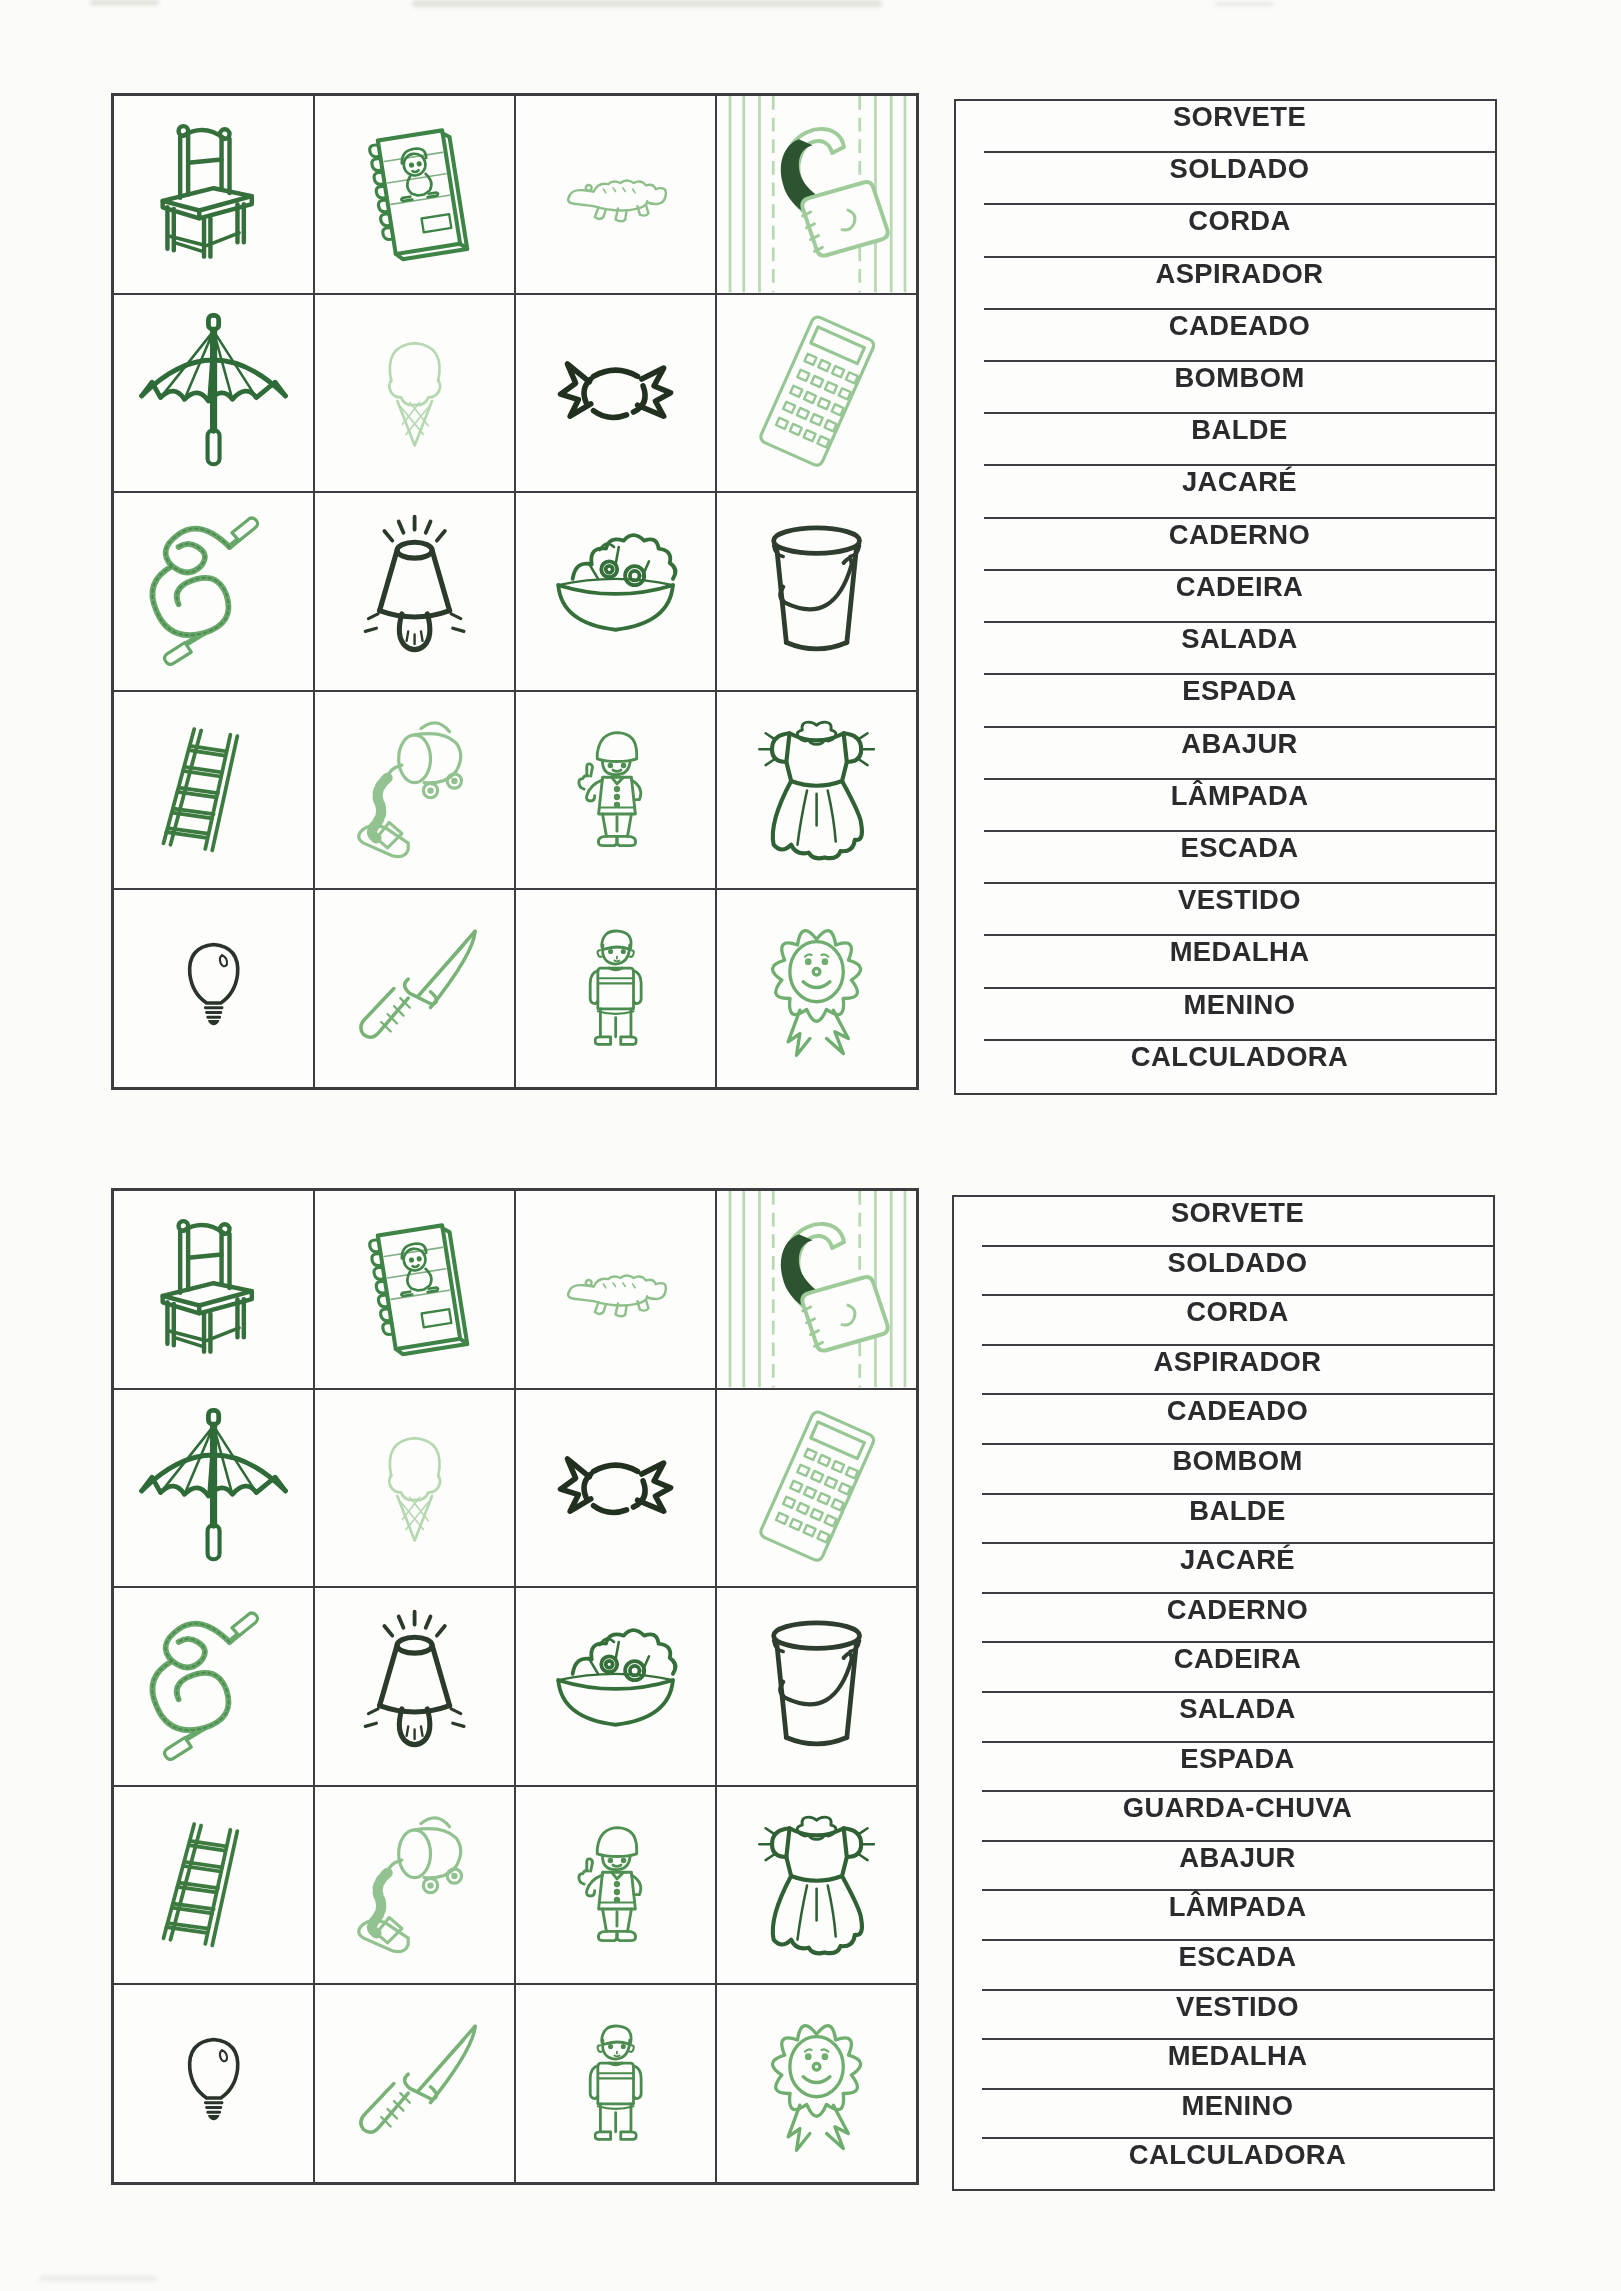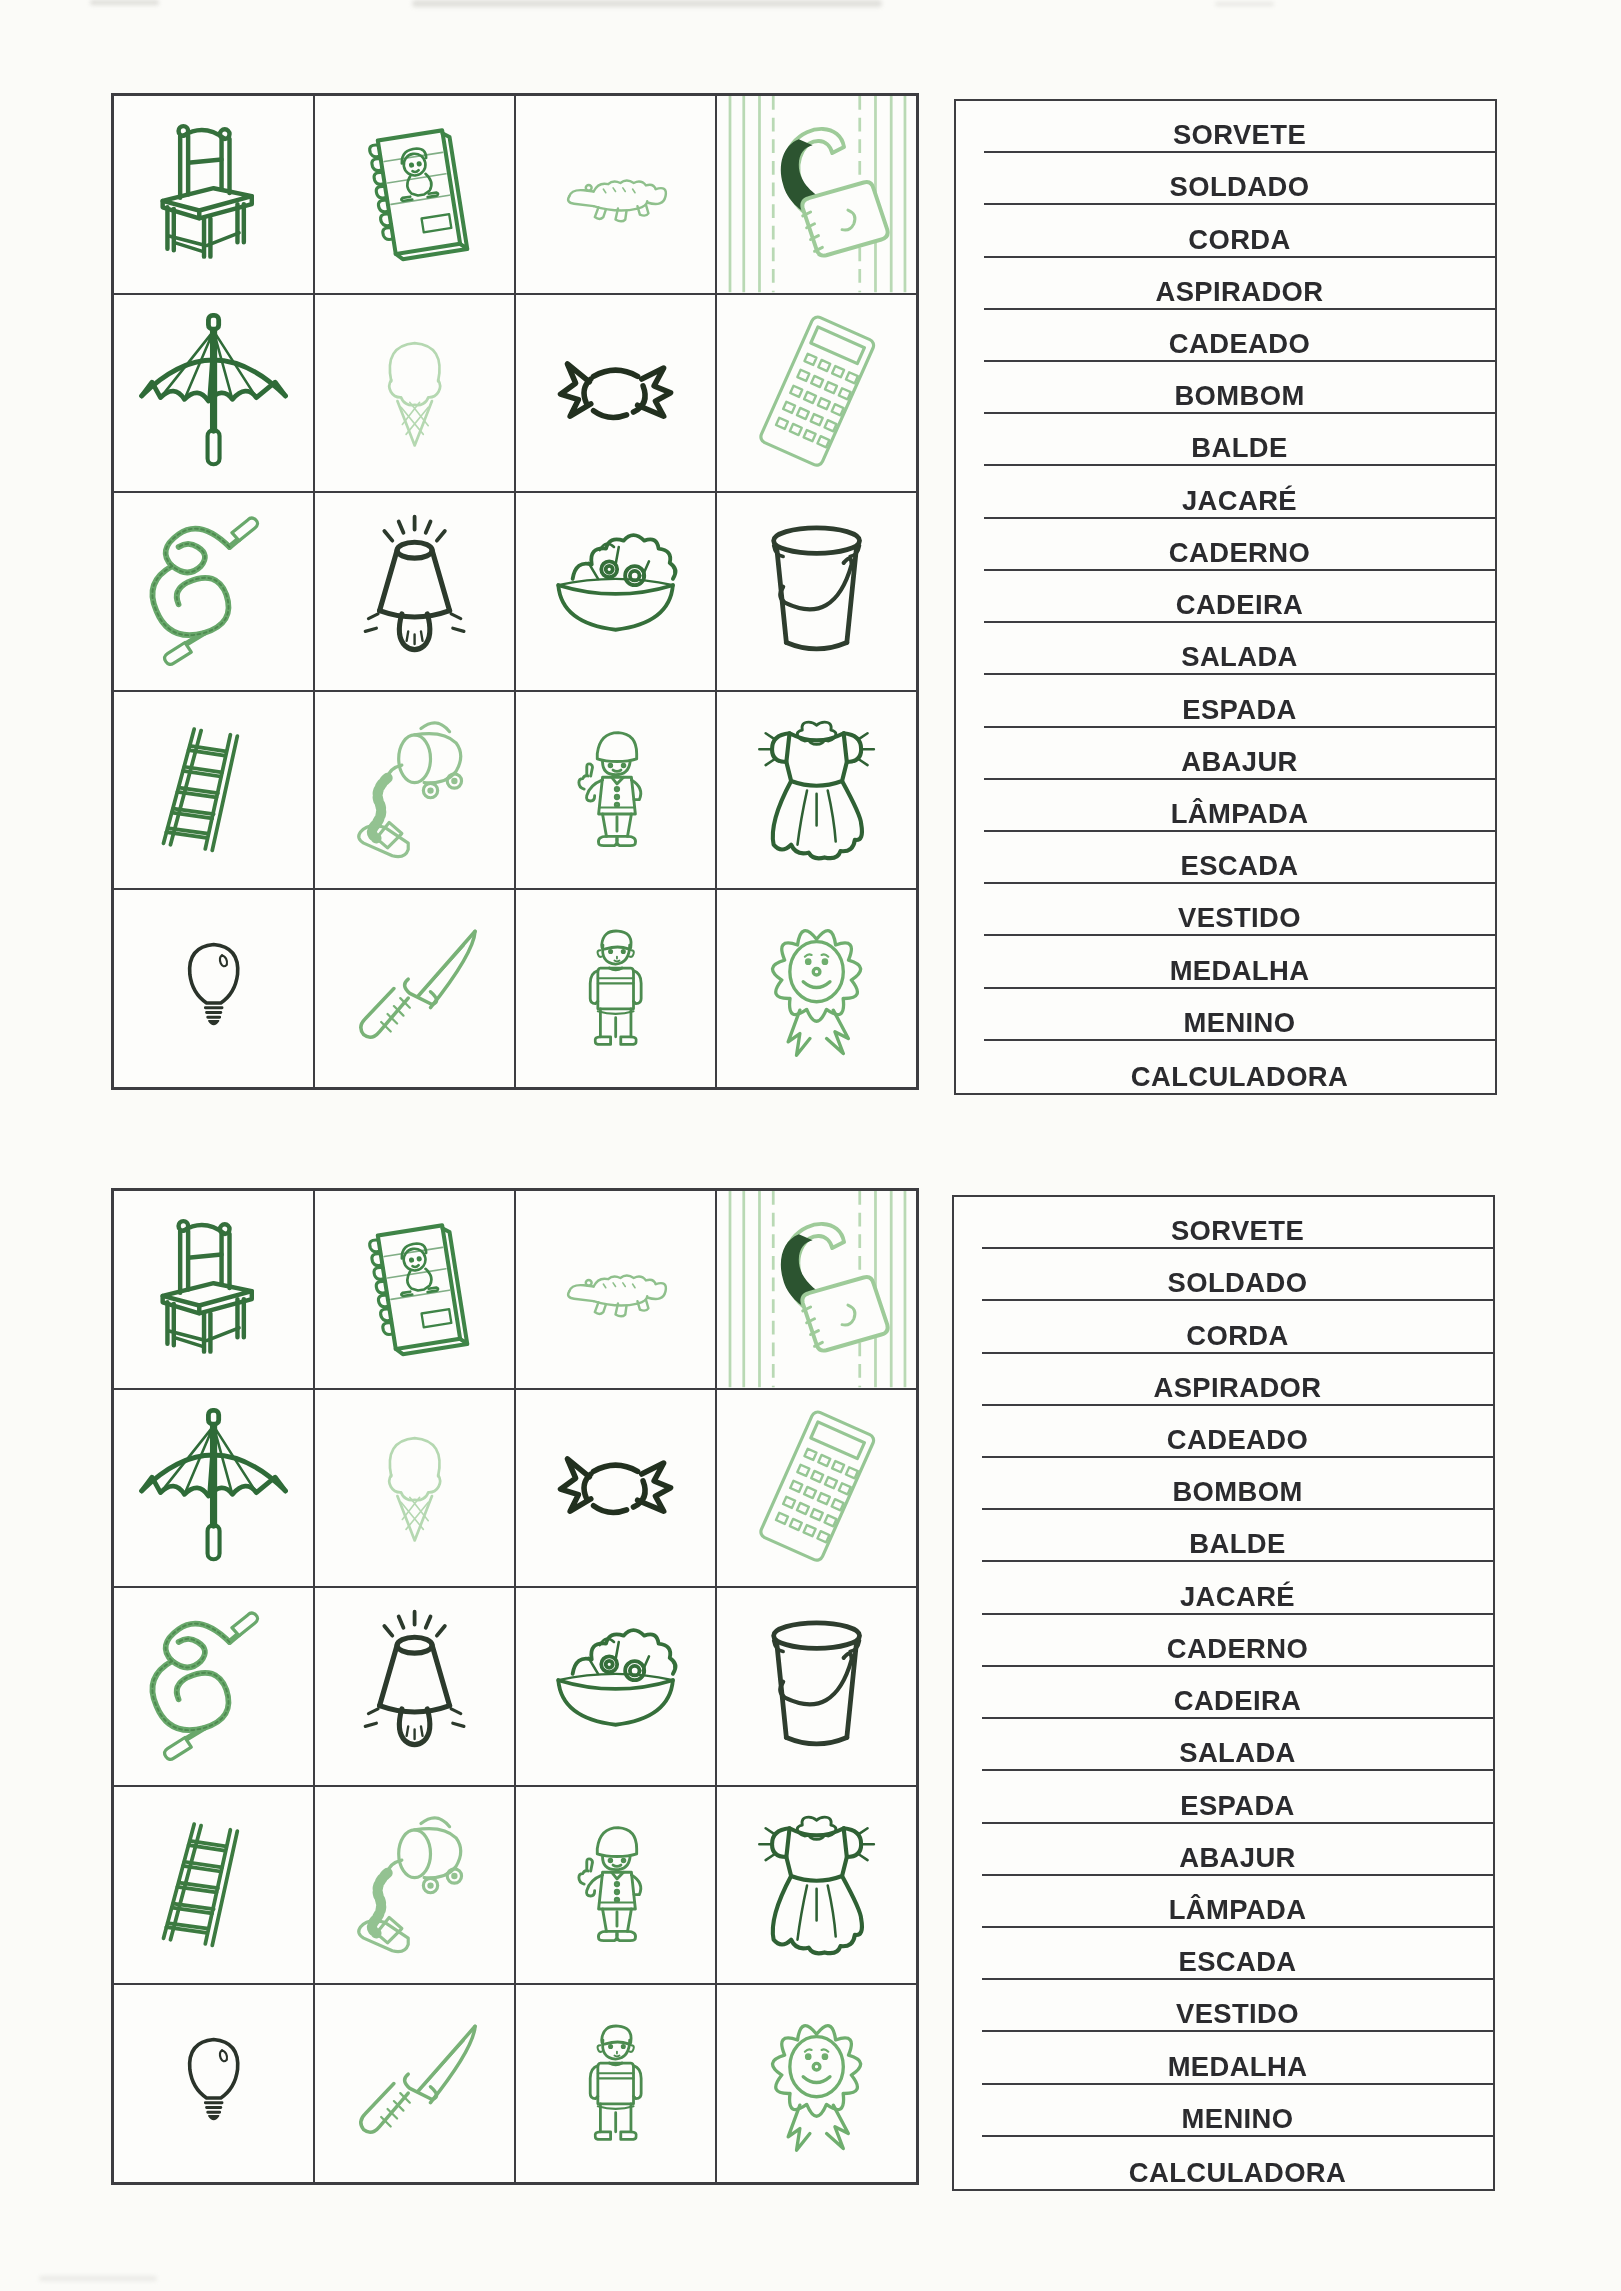--- a/index.html
+++ b/index.html
@@ -20,21 +20,21 @@
   .art-lampada{width:60%;height:82%;}
   .art-menino{width:64%;height:94%;}
   .art-soldado{width:66%;height:92%;}
   .art-escada{width:70%;height:92%;}
   .art-caderno{width:78%;height:92%;}
   .art-guarda-chuva{width:86%;height:90%;}
   .art-medalha{width:84%;height:94%;}
 
   .word-table{position:absolute;display:grid;grid-auto-rows:1fr;
         width:539px;height:992px;border:2px solid #3d3d41;background:#fdfdfb;}
-  .word-row{display:flex;align-items:flex-end;justify-content:center;
+  .word-row{display:flex;align-items:flex-start;justify-content:center;
         border-bottom:2px solid #3d3d41;margin-left:28px;}
   .word-row:last-child{border-bottom:none;border-radius:6px;}
   .word-label{font-size:27.4px;font-weight:700;color:#2b2b2e;letter-spacing:0.4px;}
 
   .s1-grid{left:111px;top:93px;}
   .s1-words{left:954px;top:99px;}
   .s2-grid{left:111px;top:1188px;}
   .s2-words{left:952px;top:1195px;}
 </style>
 </head>
@@ -639,20 +639,23 @@
         <div class="word-row">
           <span class="word-label">CADEIRA</span>
         </div>
         <div class="word-row">
           <span class="word-label">SALADA</span>
         </div>
         <div class="word-row">
           <span class="word-label">ESPADA</span>
         </div>
         <div class="word-row">
+          <span class="word-label">GUARDA-CHUVA</span>
+        </div>
+        <div class="word-row">
           <span class="word-label">ABAJUR</span>
         </div>
         <div class="word-row">
           <span class="word-label">LÂMPADA</span>
         </div>
         <div class="word-row">
           <span class="word-label">ESCADA</span>
         </div>
         <div class="word-row">
           <span class="word-label">VESTIDO</span>

